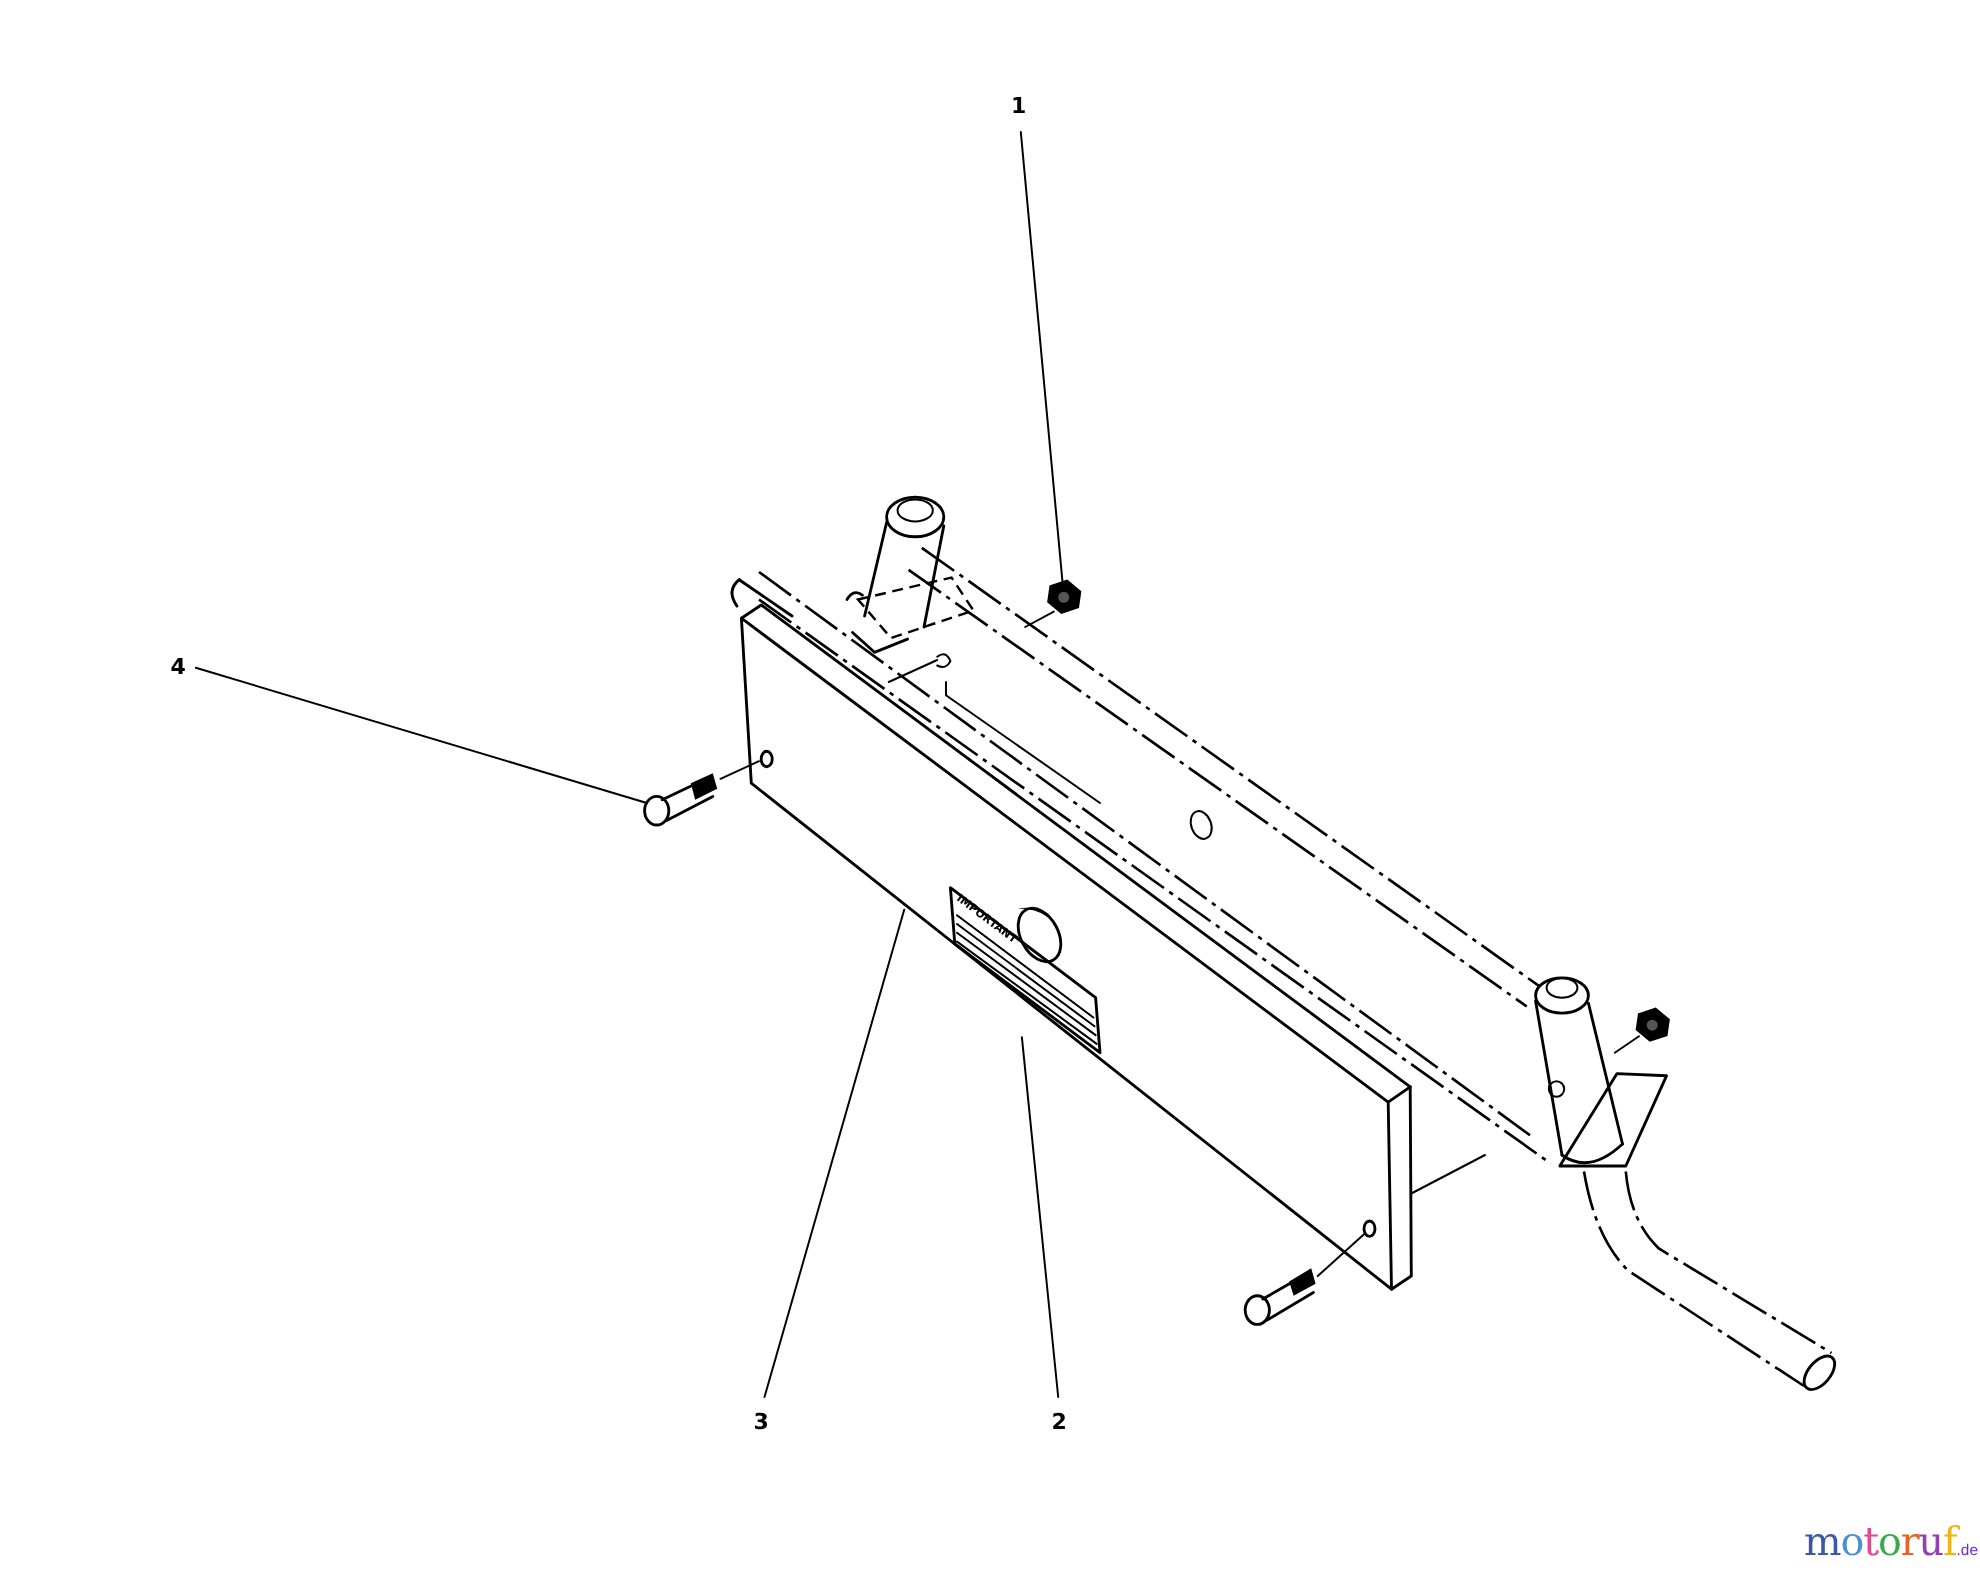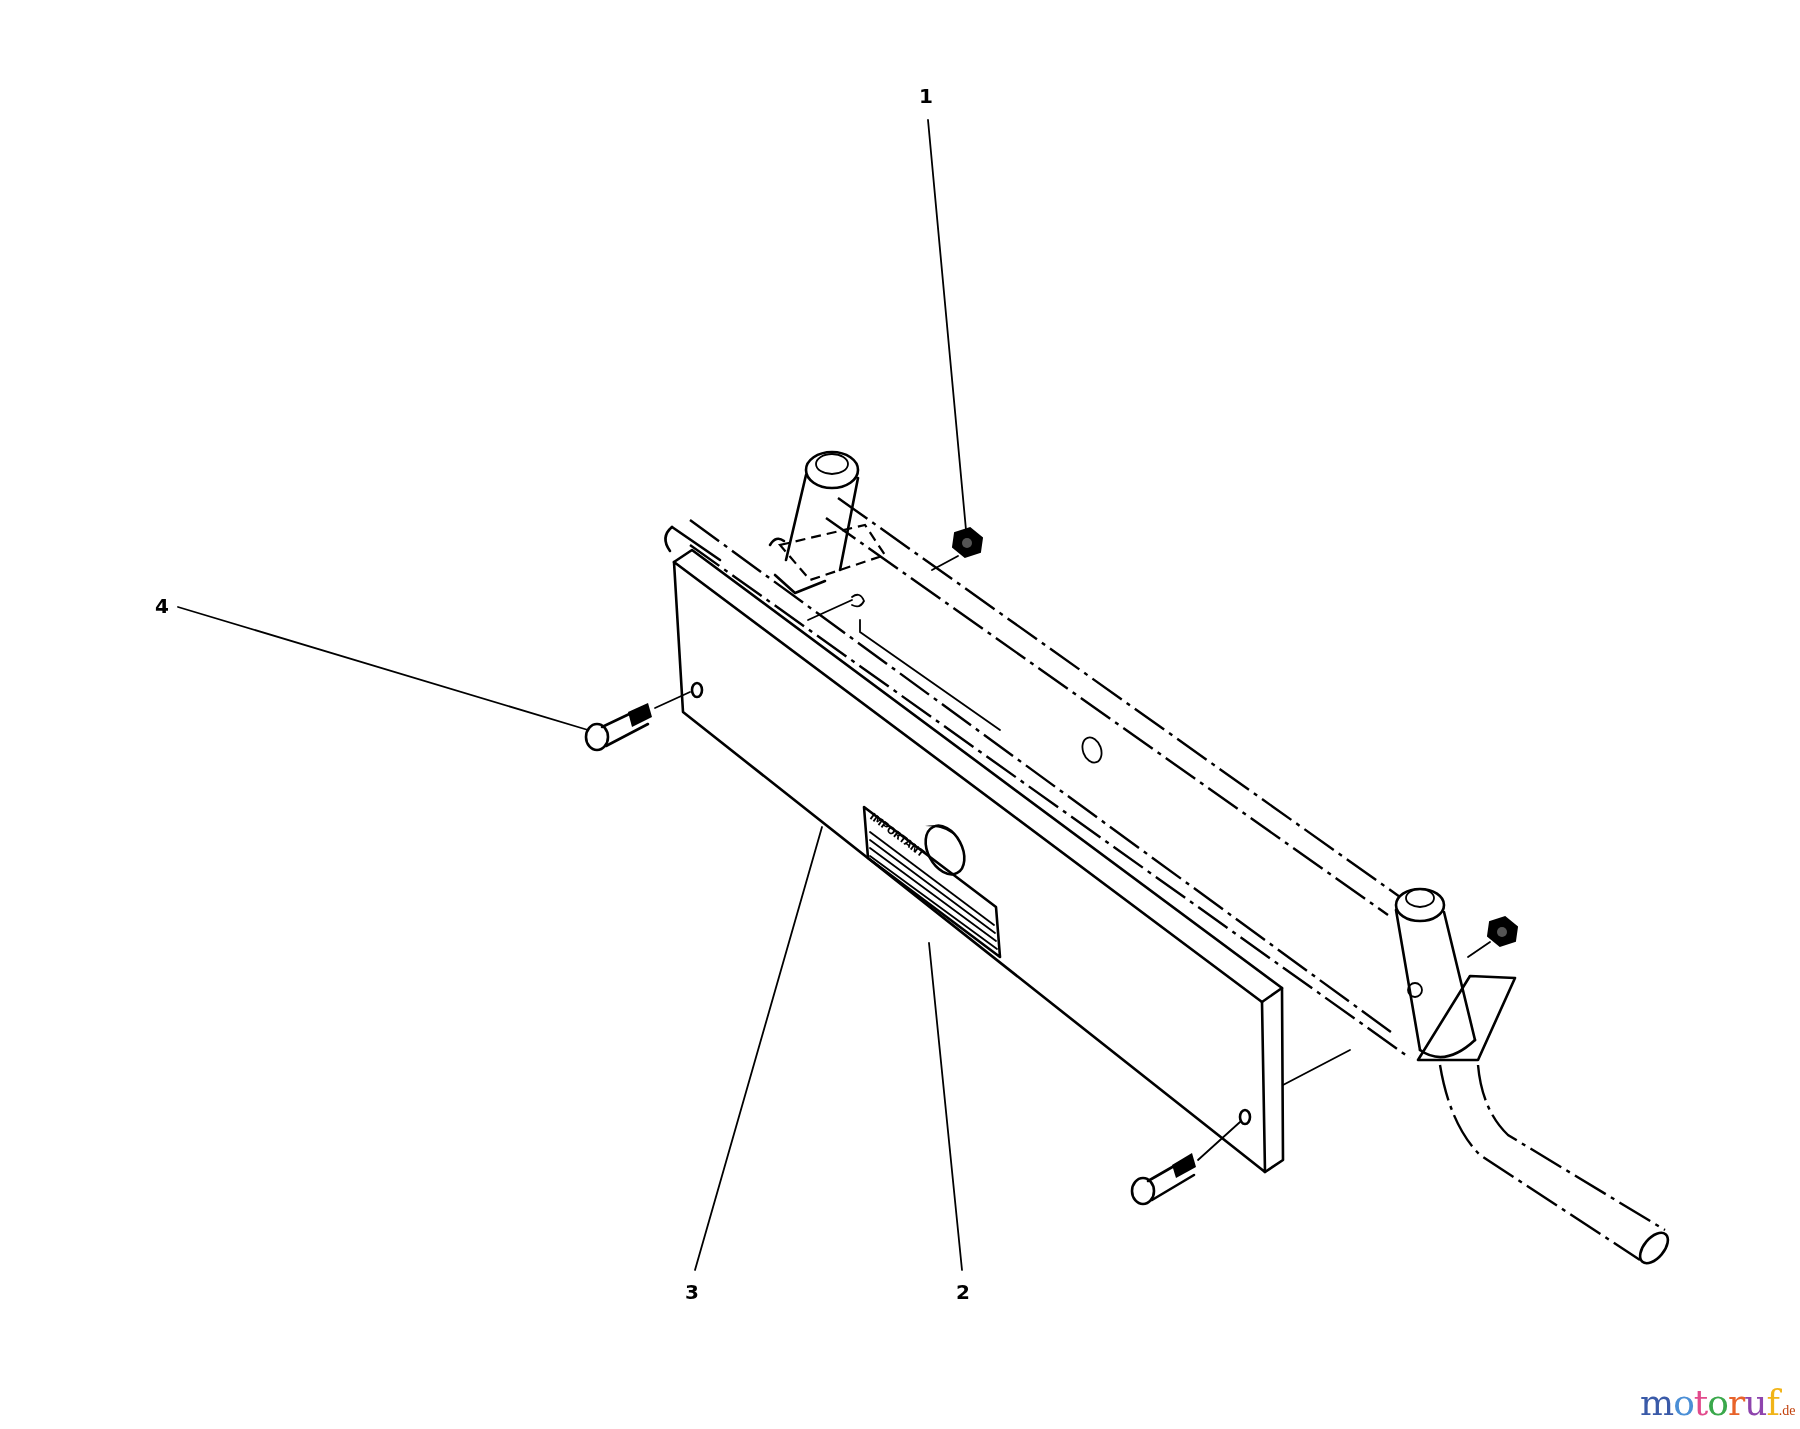--- a/index.html
+++ b/index.html
@@ -4,21 +4,21 @@
   <style>
     html, body { margin: 0; padding: 0; background: #ffffff; }
     body { width: 1800px; height: 1429px; position: relative; overflow: hidden; font-family: "DejaVu Sans", sans-serif; }
     #drawing { position: absolute; left: 0; top: 0; width: 1800px; height: 1429px; }
     .ln { stroke: #000; stroke-width: 2.6; fill: none; stroke-linecap: round; stroke-linejoin: round; }
     .thin { stroke: #000; stroke-width: 1.8; fill: none; stroke-linecap: round; }
     .dash { stroke: #000; stroke-width: 2.4; fill: none; stroke-dasharray: 36 6 4 6; }
     .hid { stroke: #000; stroke-width: 2.2; fill: none; stroke-dasharray: 10 6; }
     .callout { position: absolute; font-family: "DejaVu Sans", sans-serif; font-weight: bold; font-size: 20px; color: #000; line-height: 1; }
     .watermark { position: absolute; left: 1640px; top: 1385px; font-family: "DejaVu Serif", serif; font-size: 36px; letter-spacing: -1px; line-height: 1; }
-    .watermark .tld { font-family: Liberation Serif, serif; font-size: 14px; color: #c2410c; letter-spacing: 0; }
+    .watermark .tld { font-family: Liberation Sans, sans-serif; font-size: 14px; color: #6d28d9; letter-spacing: 0; }
   </style>
 </head>
 <body>
 
 <svg id="drawing" viewBox="0 0 1800 1429" xmlns="http://www.w3.org/2000/svg">
 
   <g>
     <line class="dash" x1="838" y1="498" x2="1400" y2="897"></line>
     <line class="dash" x1="826" y1="518" x2="1388" y2="915"></line>
 

